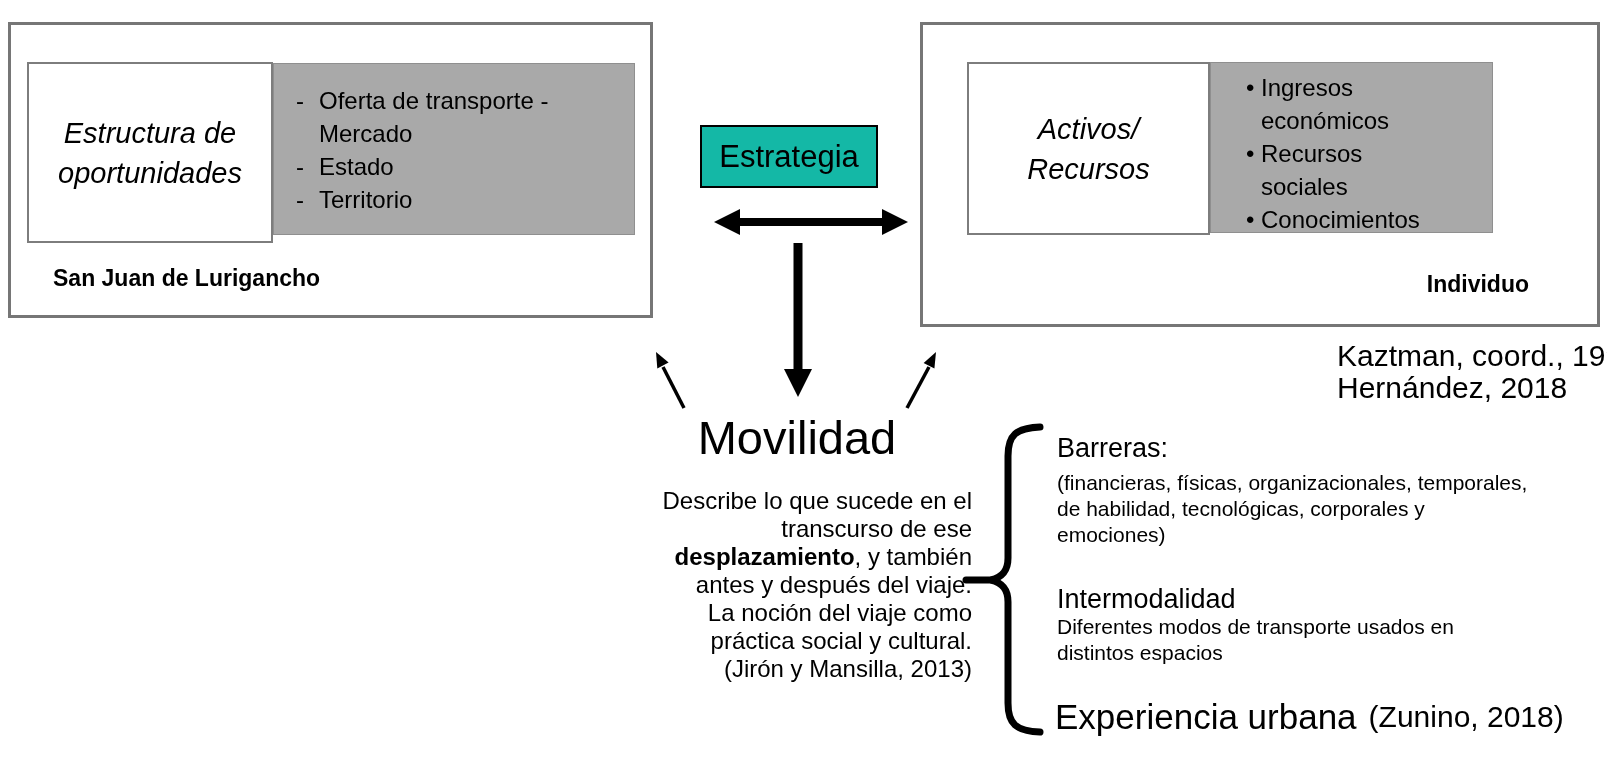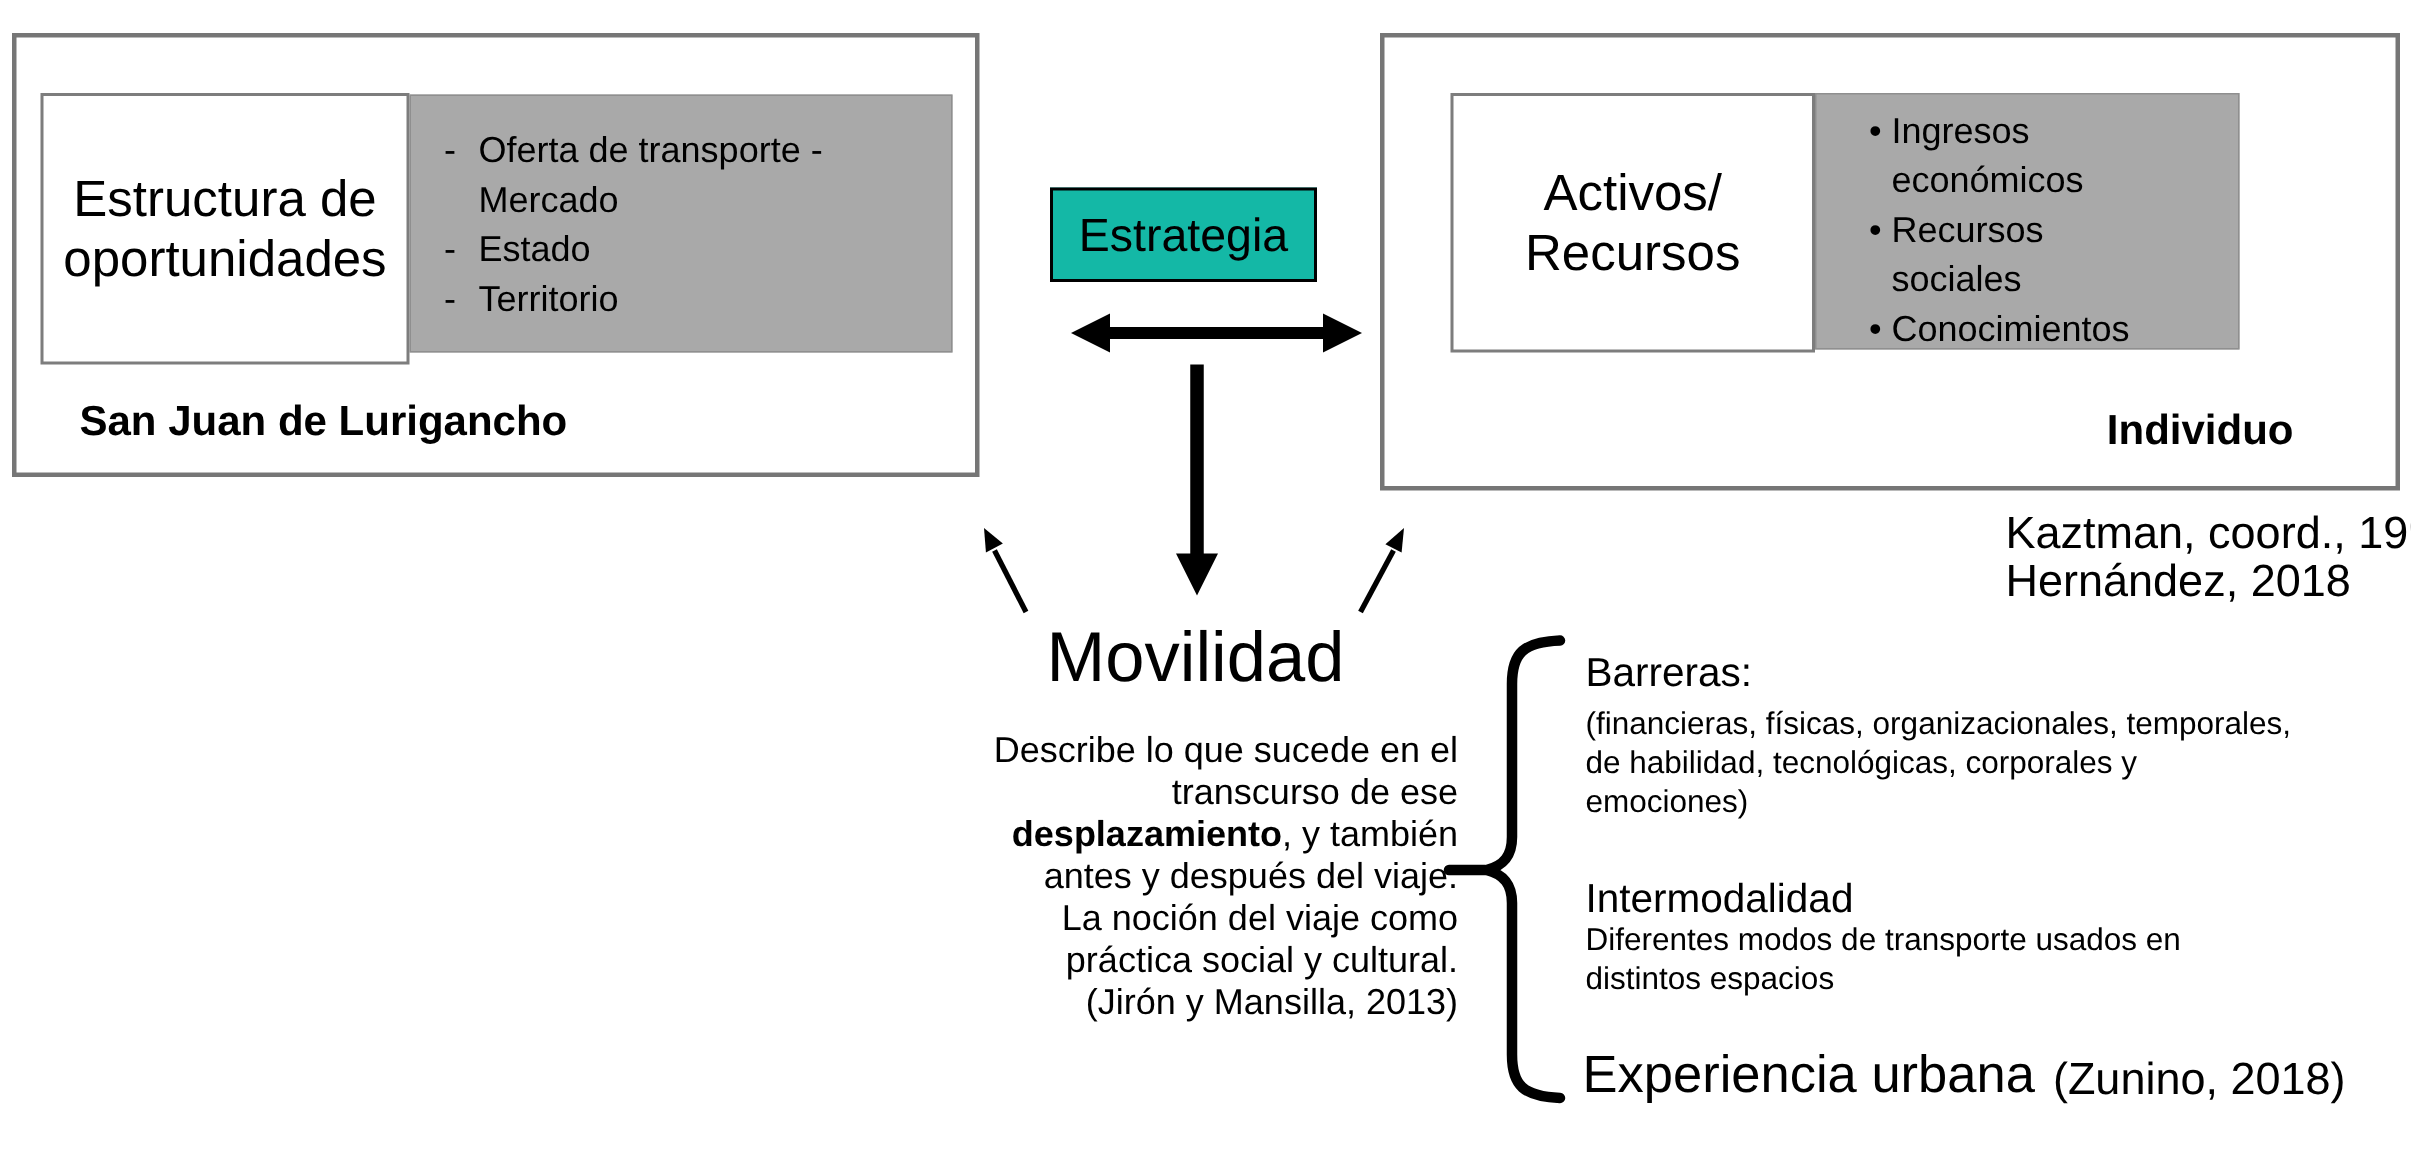--- a/index.html
+++ b/index.html
@@ -2,36 +2,36 @@
 <html><head>
 <meta charset="utf-8">
 <style>
   html,body{margin:0;padding:0;background:#ffffff;}
   body{font-family:"Liberation Sans", sans-serif;color:#000;}
   .canvas{position:relative;width:1607px;height:772px;background:#fff;overflow:hidden;}
   .abs{position:absolute;}
   .box-outer{border:3px solid #767676;background:#fff;}
   .box-white{border:2px solid #7d7d7d;background:#fff;display:flex;flex-direction:column;align-items:center;justify-content:center;text-align:center;}
   .box-gray{background:#a9a9a9;border:1px solid #8f8f8f;box-sizing:border-box;}
-  .inner-label{font-size:34px;line-height:40px;}
-  .caption{font-size:28px;font-weight:700;white-space:nowrap;}
+  .inner-label{font-size:29px;line-height:40px;font-style:italic;}
+  .caption{font-size:23px;font-weight:700;white-space:nowrap;}
   .list{font-size:24px;line-height:33px;}
   .list-row{display:flex;align-items:flex-start;}
   .marker-col-dash{width:45px;padding-left:22px;box-sizing:border-box;flex:none;}
   .marker-col-dot{width:50px;padding-left:35px;box-sizing:border-box;flex:none;}
   .left-item-text{width:265px;}
   .right-item-text{width:190px;}
   .strategy-box{border:2px solid #000;background:#14b8a6;display:flex;align-items:center;justify-content:center;font-size:31px;}
   .mobility-title{font-size:47px;line-height:54px;text-align:center;}
   .mobility-desc{font-size:24px;line-height:28px;text-align:right;}
   .mobility-desc b{font-weight:700;}
   .refs{font-size:30px;line-height:32px;white-space:nowrap;}
   .h-right{font-size:27px;line-height:36px;white-space:nowrap;}
   .body-right{font-size:21px;line-height:26px;white-space:nowrap;}
-  .exp-row{display:flex;align-items:flex-end;white-space:nowrap;}
+  .exp-row{display:flex;align-items:center;white-space:nowrap;}
   .exp-head{font-size:35px;}
   .exp-cite{font-size:30px;margin-left:12px;}
   svg.overlay{position:absolute;left:0;top:0;pointer-events:none;}
 </style>
 </head>
 <body>
 
 <div class="canvas">
 
   <div class="abs box-outer" style="left:8px;top:22px;width:639px;height:290px;">

